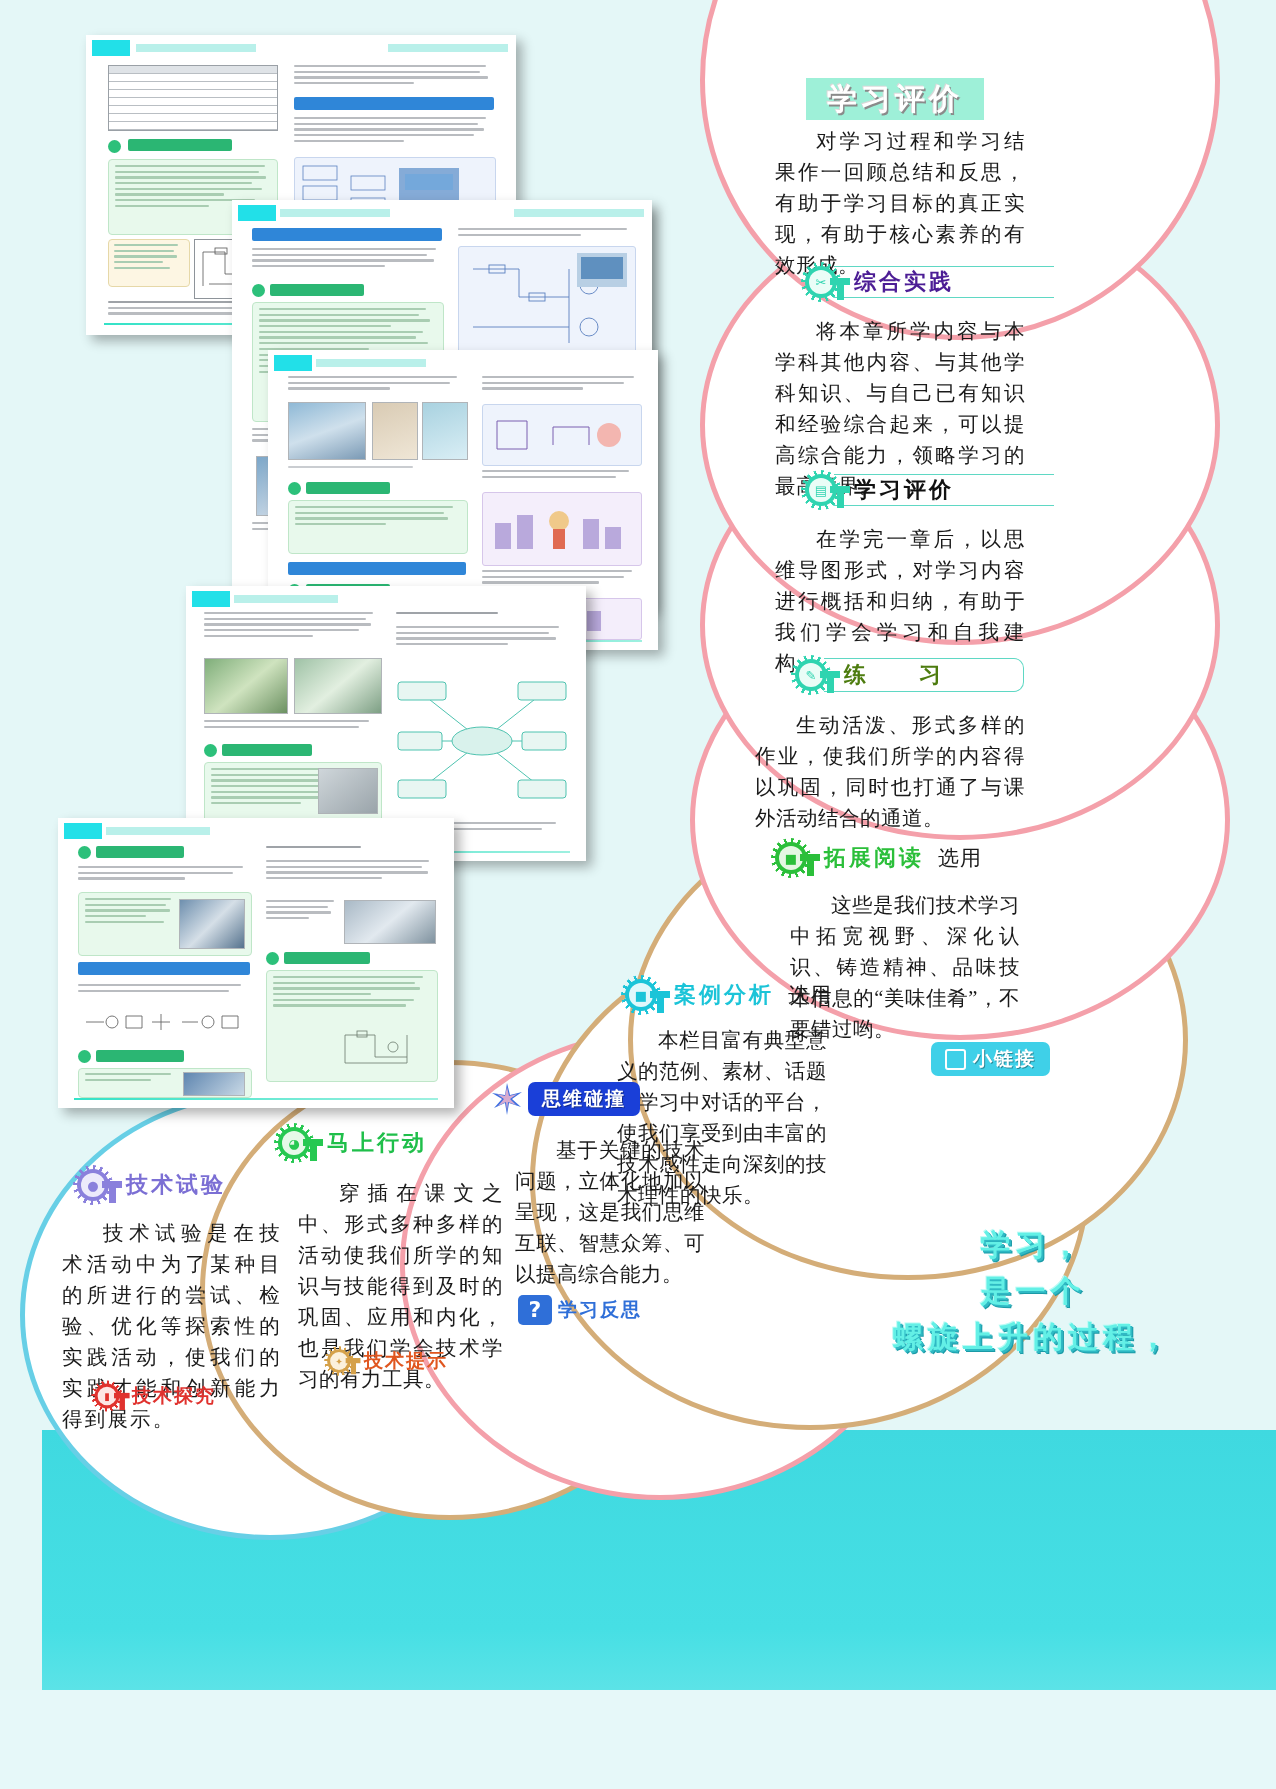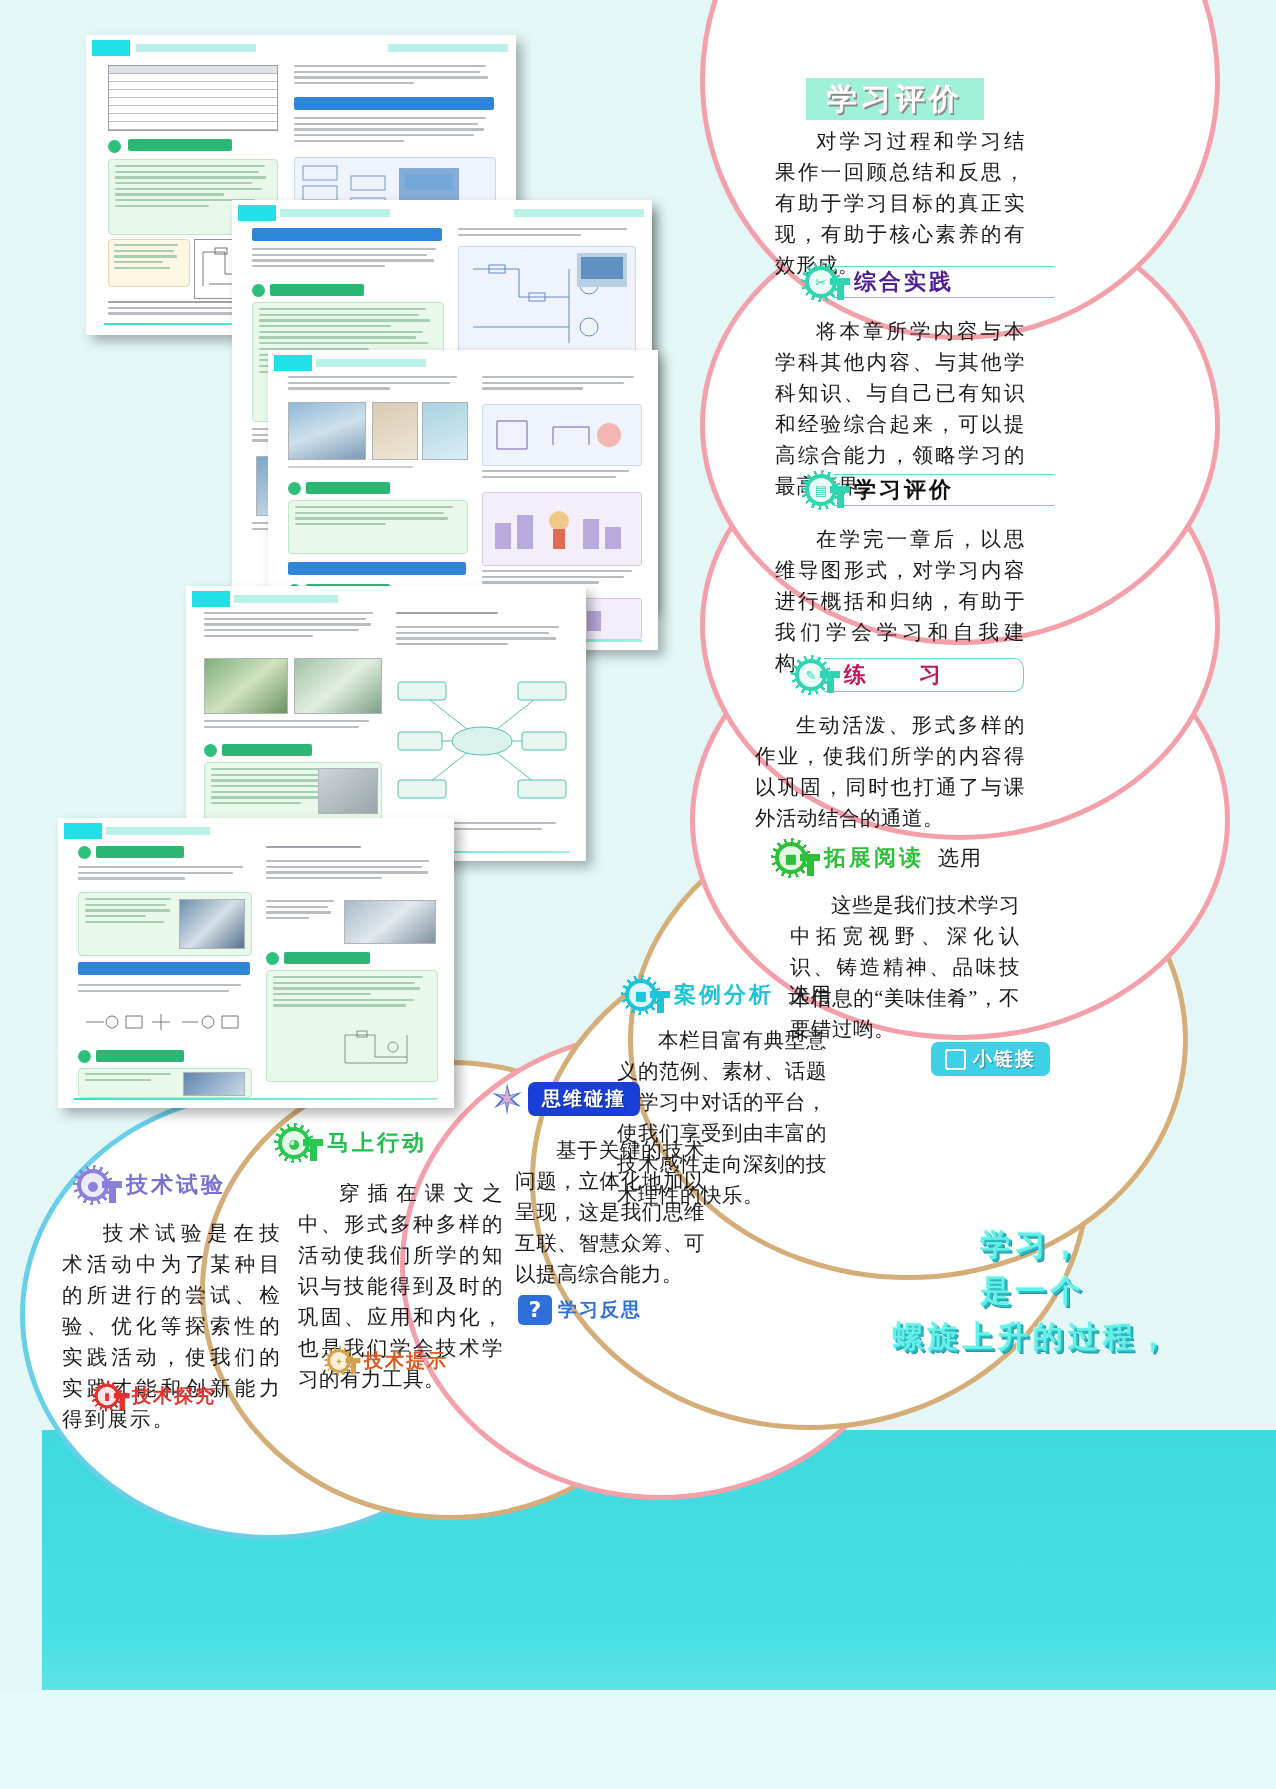--- a/index.html
+++ b/index.html
@@ -171,21 +171,21 @@
   <div class="rule-box" style="width:200px;border-radius:0 10px 10px 0;"></div>
   <div class="gear">
     <div class="teeth"></div>
       <div class="ring"></div>
     <div class="core">
         <span class="glyph">✎</span>
       </div>
     <div class="stem"></div>
       <div class="stem2"></div>
   </div>
-  <span class="sec-label" style="color:#be185d;">练　　习</span>
+  <span class="sec-label" style="color:#4d7c0f;">练　　习</span>
 </div>
 
 <div class="sec-head" style="left:770px;top:838px;--g:#2bbf3a;--c:#e4f7e2;">
   <div class="gear">
     <div class="teeth"></div>
       <div class="ring"></div>
     <div class="core">
         <span class="glyph">■</span>
       </div>
     <div class="stem"></div>

